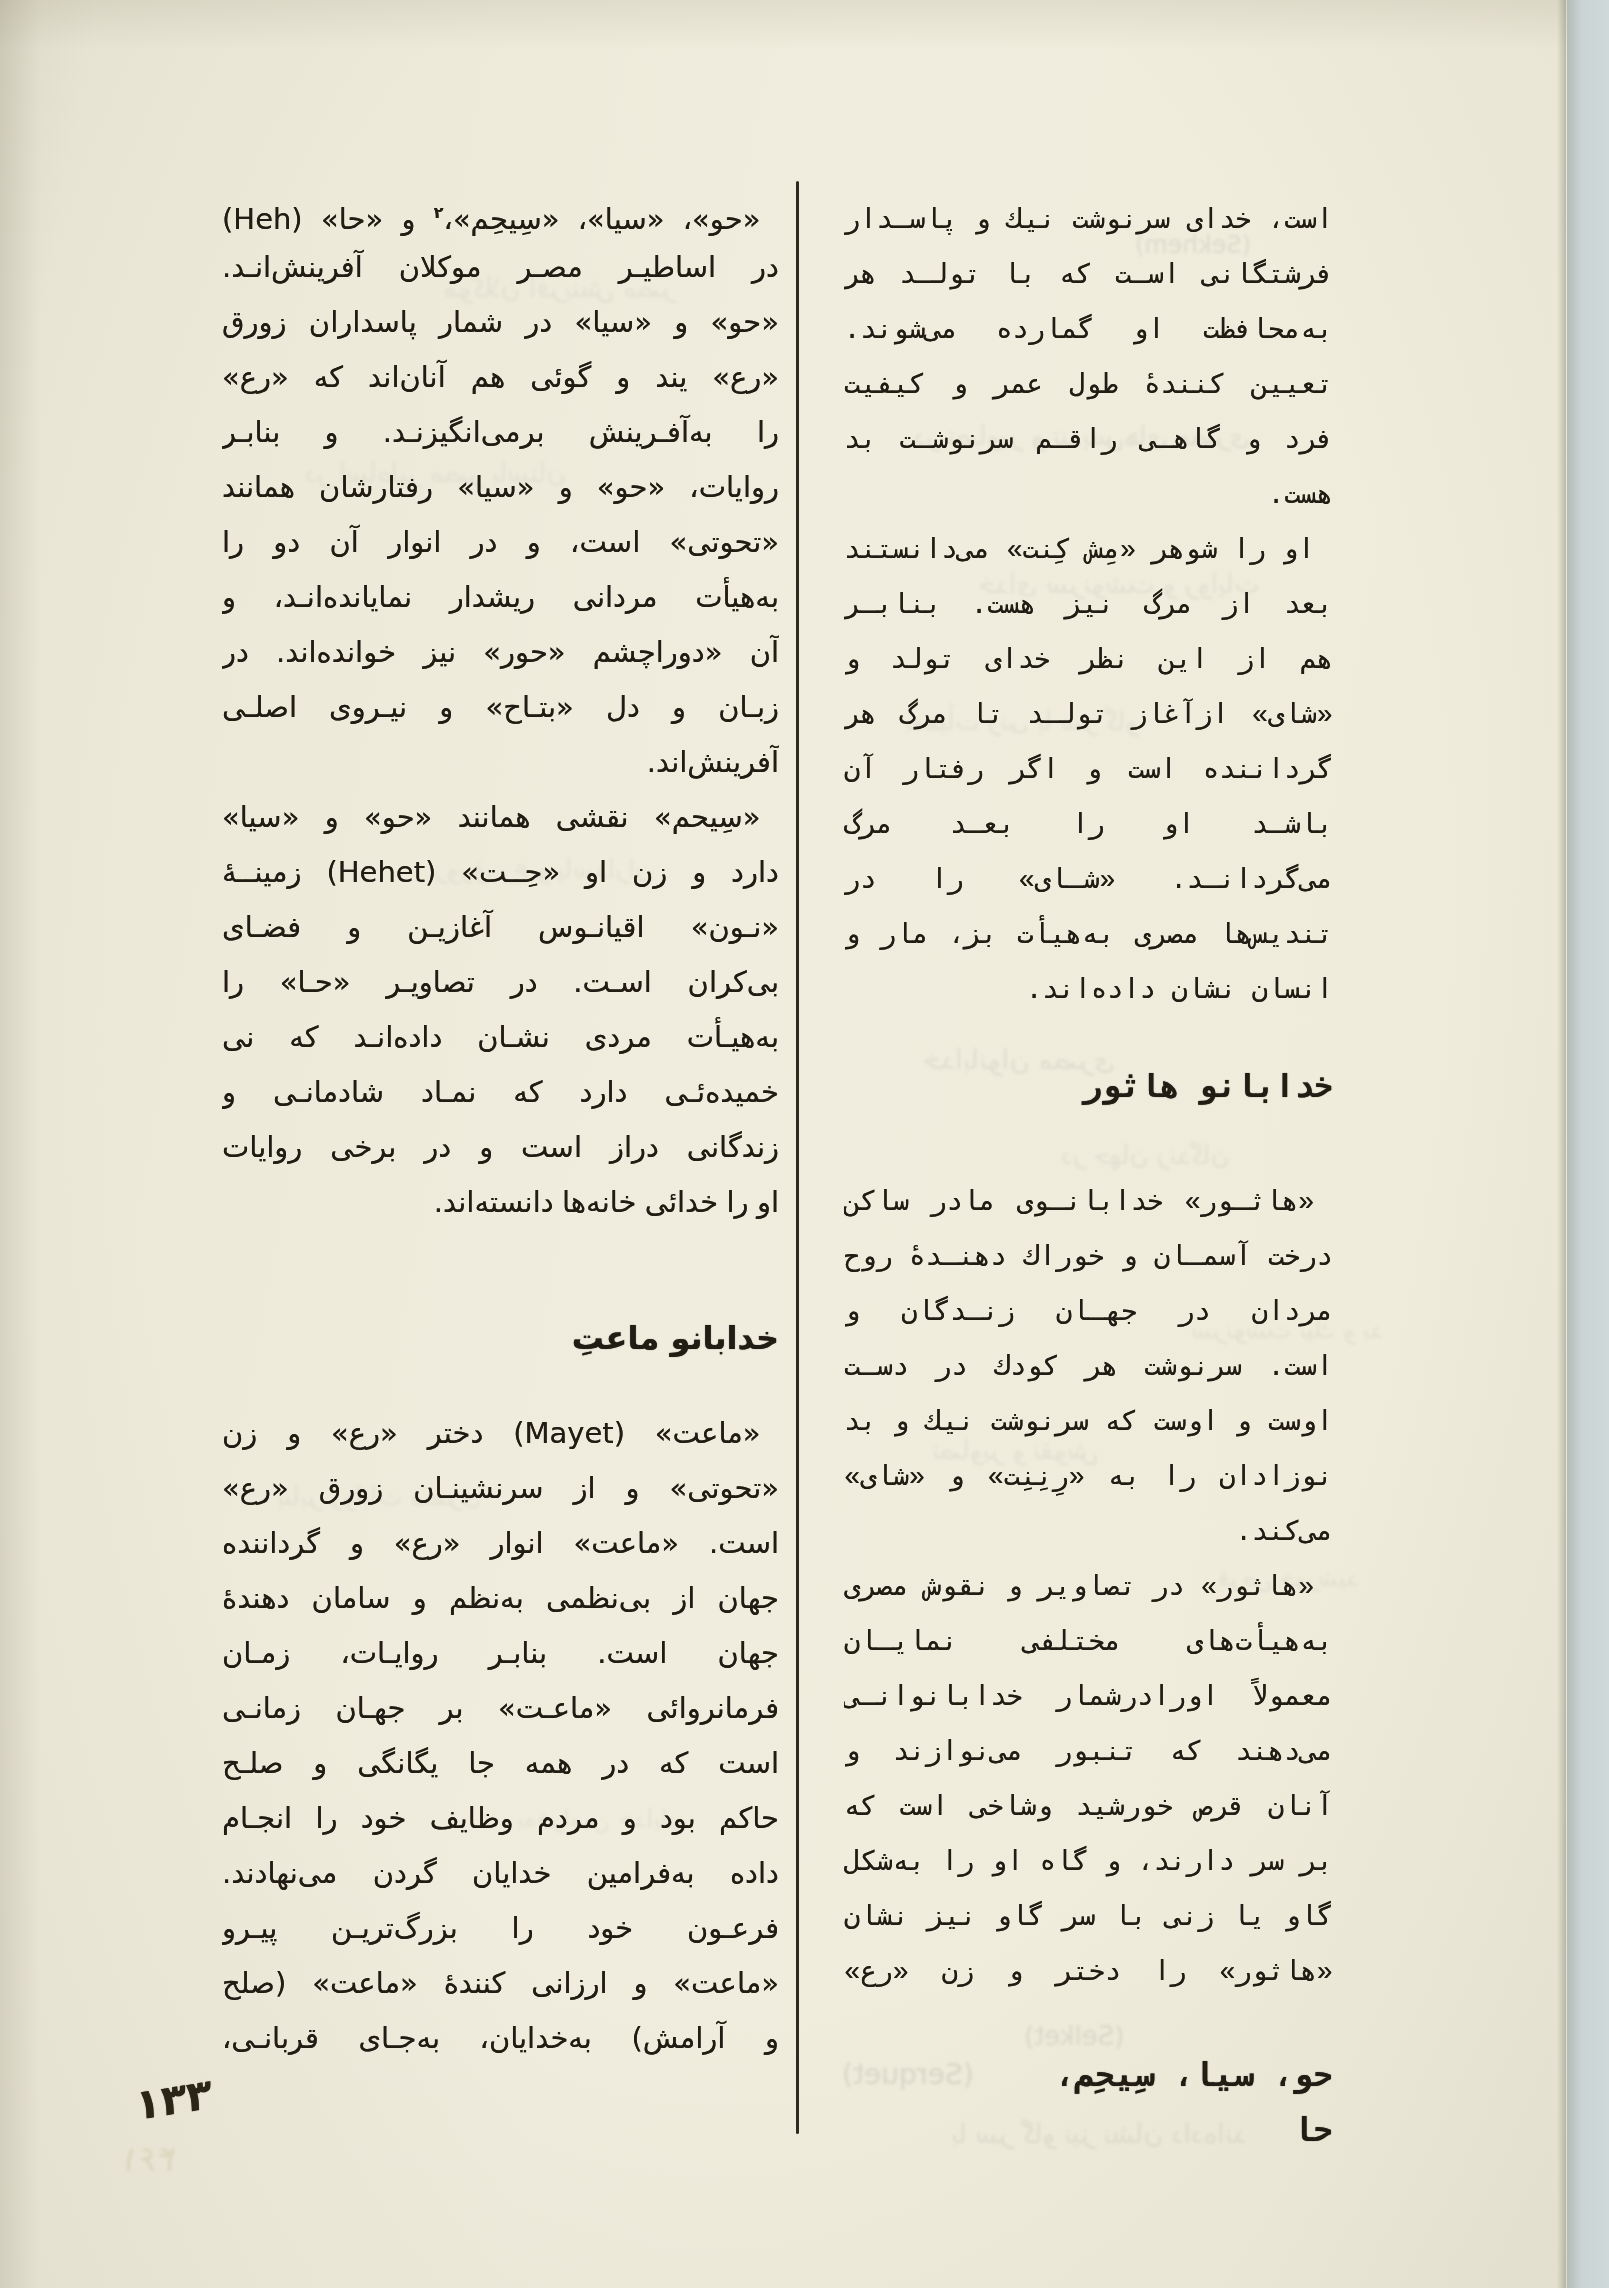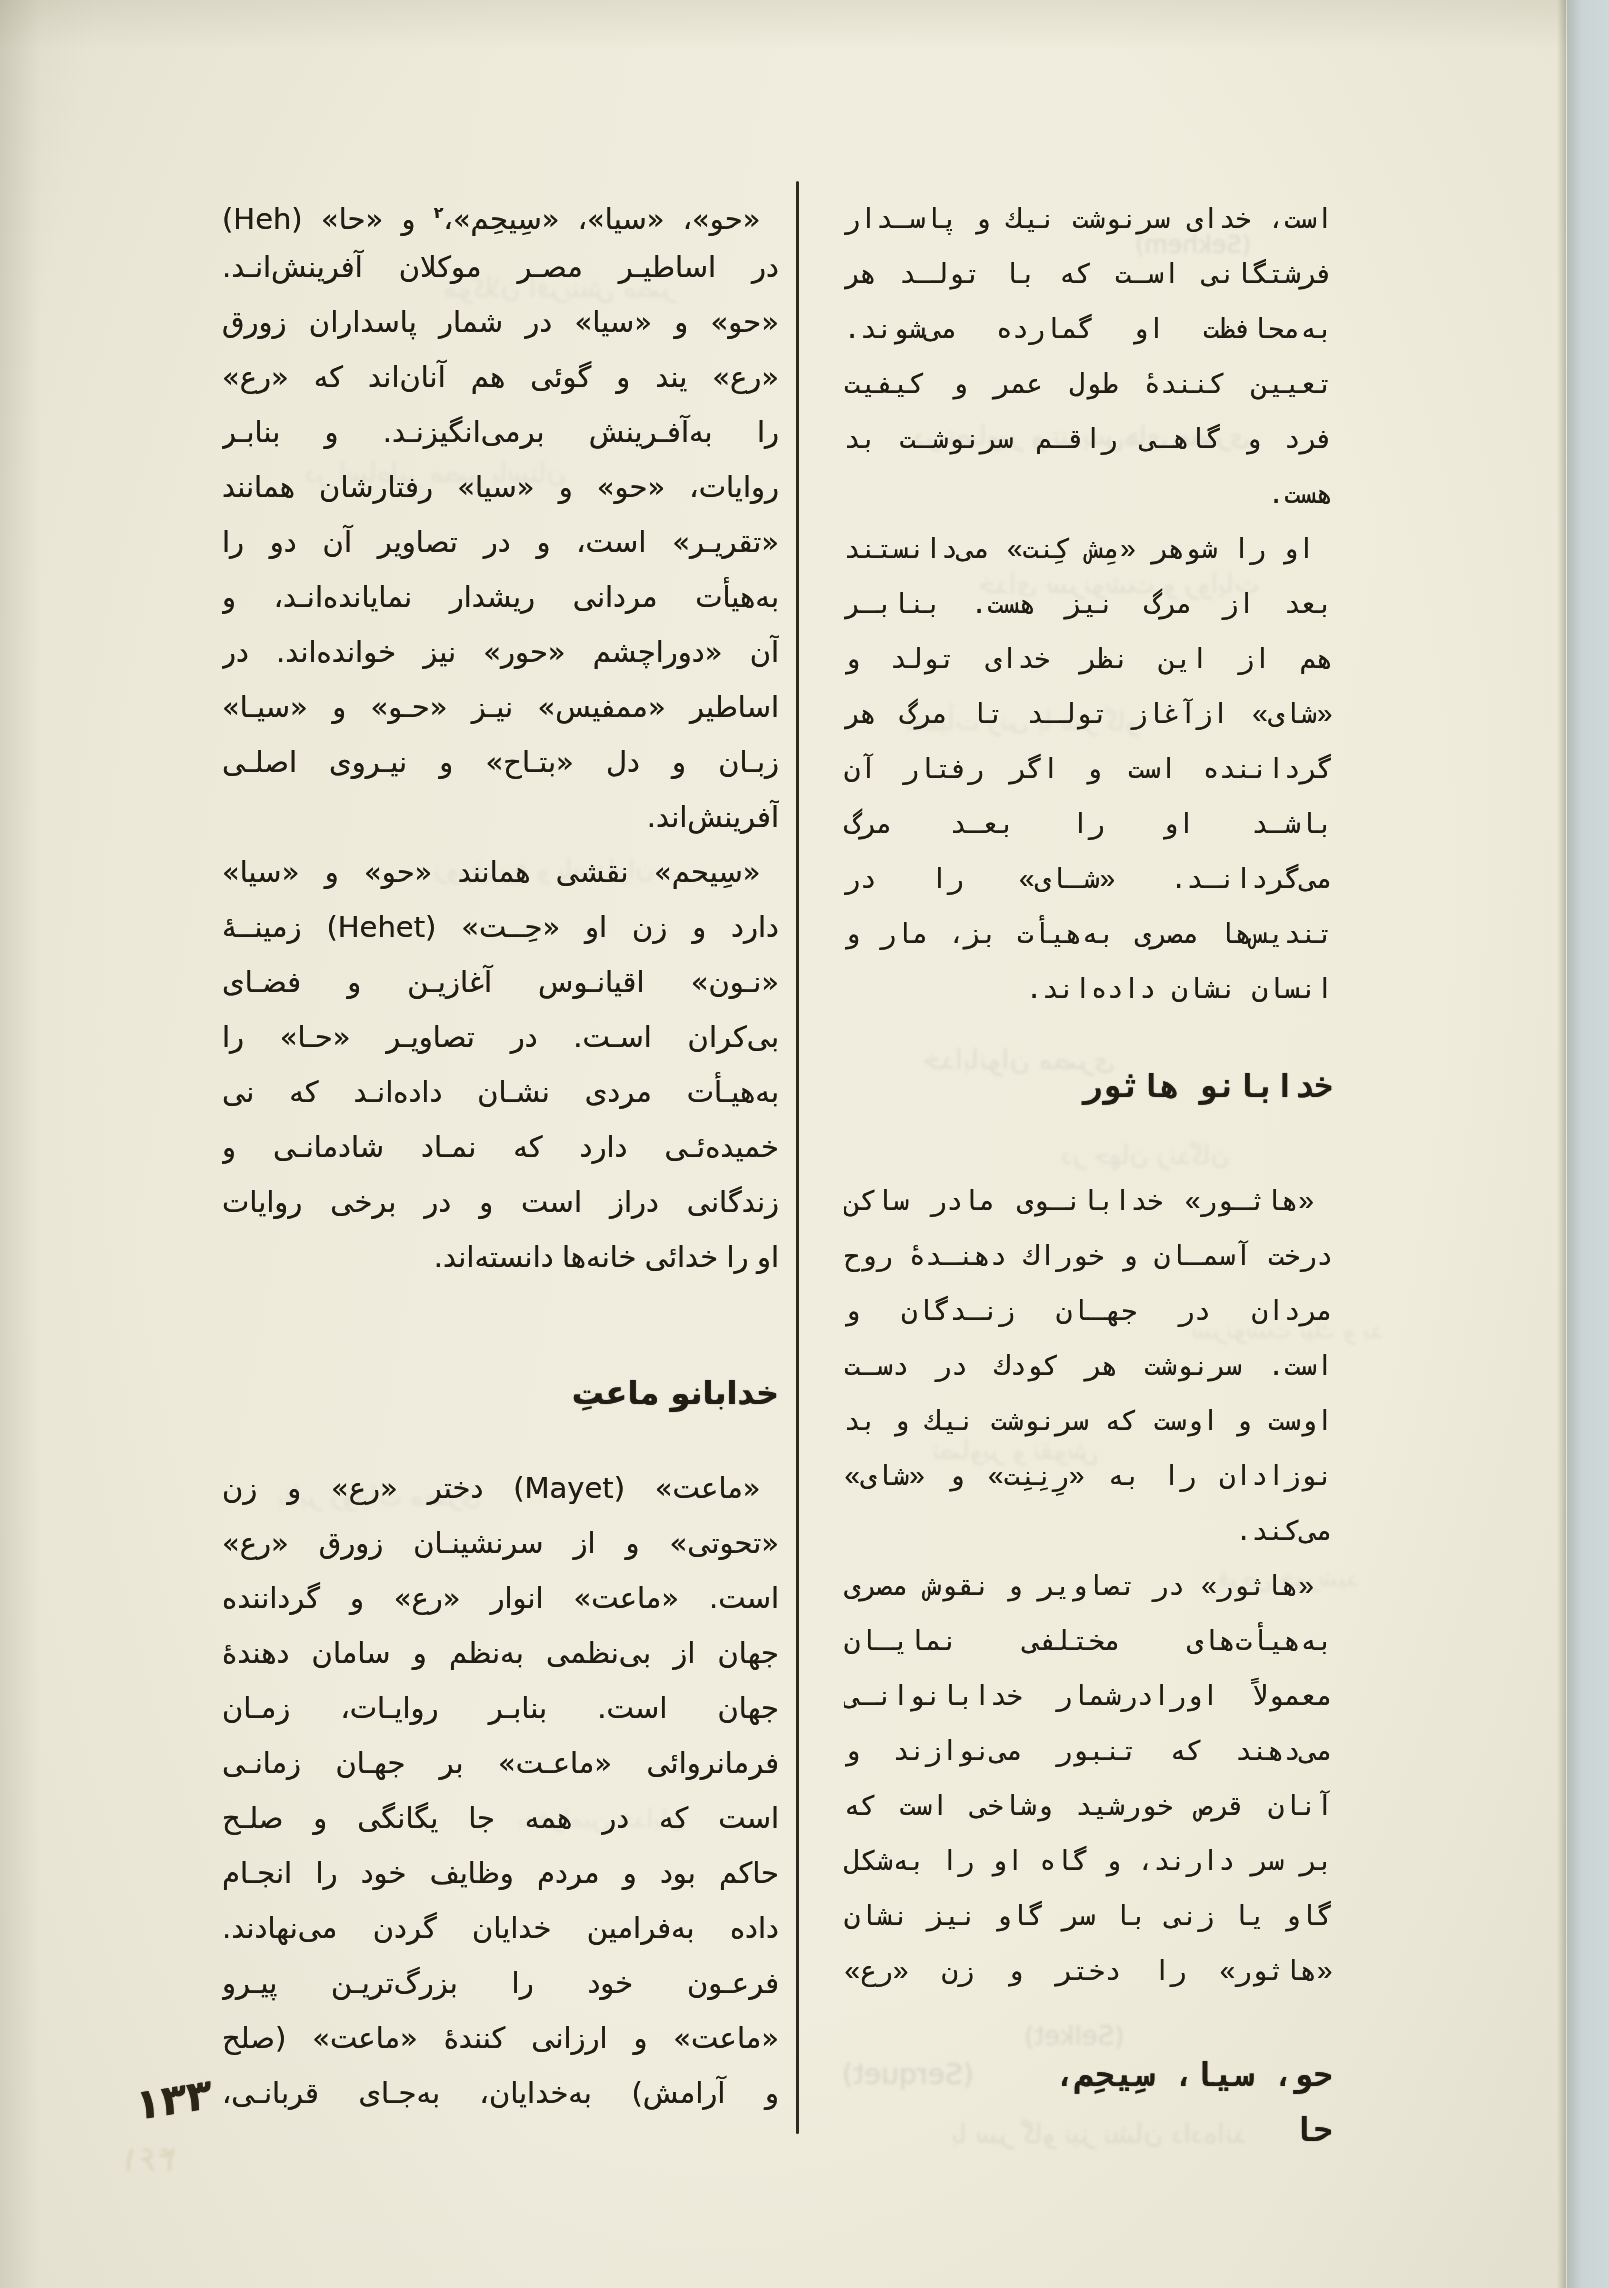--- a/index.html
+++ b/index.html
@@ -105,24 +105,23 @@
       <div class="line">«هاثور» را دختر و زن «رع» می‌دانستند.</div>
       <div class="ref" style="margin-top: 49px;"><span class="ref-inner">حو، سیا، سِیحِم، حا</span></div>
     </div>
   <div class="col col-left" lang="fa">
       <div class="line" style="text-indent: 18.5px;"><span>«حو»، «سیا»، «سِیحِم»،</span><sup class="fnref">۲</sup><span> و «حا» (Heh)</span></div>
       <div class="line">در اساطیـر مصـر موکلان آفرینش‌انـد.</div>
       <div class="line">«حو» و «سیا» در شمار پاسداران زورق</div>
       <div class="line">«رع» یند و گوئی هم آنان‌اند که «رع»</div>
       <div class="line">را به‌آفـرینش برمی‌انگیزنـد. و بنابـر</div>
       <div class="line">روایات، «حو» و «سیا» رفتارشان همانند</div>
-      <div class="line">«تقریـر» است، و در تصاویر آن دو را</div>
+      <div class="line">«تحوتی» است، و در انوار آن دو را</div>
       <div class="line">به‌هیأت مردانی ریشدار نمایانده‌انـد، و</div>
       <div class="line">آن «دوراچشم «حور» نیز خوانده‌اند. در</div>
-      <div class="line">اساطیر «ممفیس» نیـز «حـو» و «سیـا»</div>
       <div class="line">زبـان و دل «بتـاح» و نیـروی اصلـی</div>
       <div class="line end">آفرینش‌اند.</div>
       <div class="line" style="text-indent: 18.5px;">«سِیحم» نقشی همانند «حو» و «سیا»</div>
       <div class="line">دارد و زن او «حِــت» (Hehet) زمینــهٔ</div>
       <div class="line">«نـون» اقیانـوس آغازیـن و فضـای</div>
       <div class="line">بی‌کران اسـت. در تصاویـر «حـا» را</div>
       <div class="line">به‌هیـأت مردی نشـان داده‌انـد که نی</div>
       <div class="line">خمیده‌ئـی دارد که نمـاد شادمانـی و</div>
       <div class="line">زندگانی دراز است و در برخی روایات</div>
       <div class="line end">او را خدائی خانه‌ها دانسته‌اند.</div>

